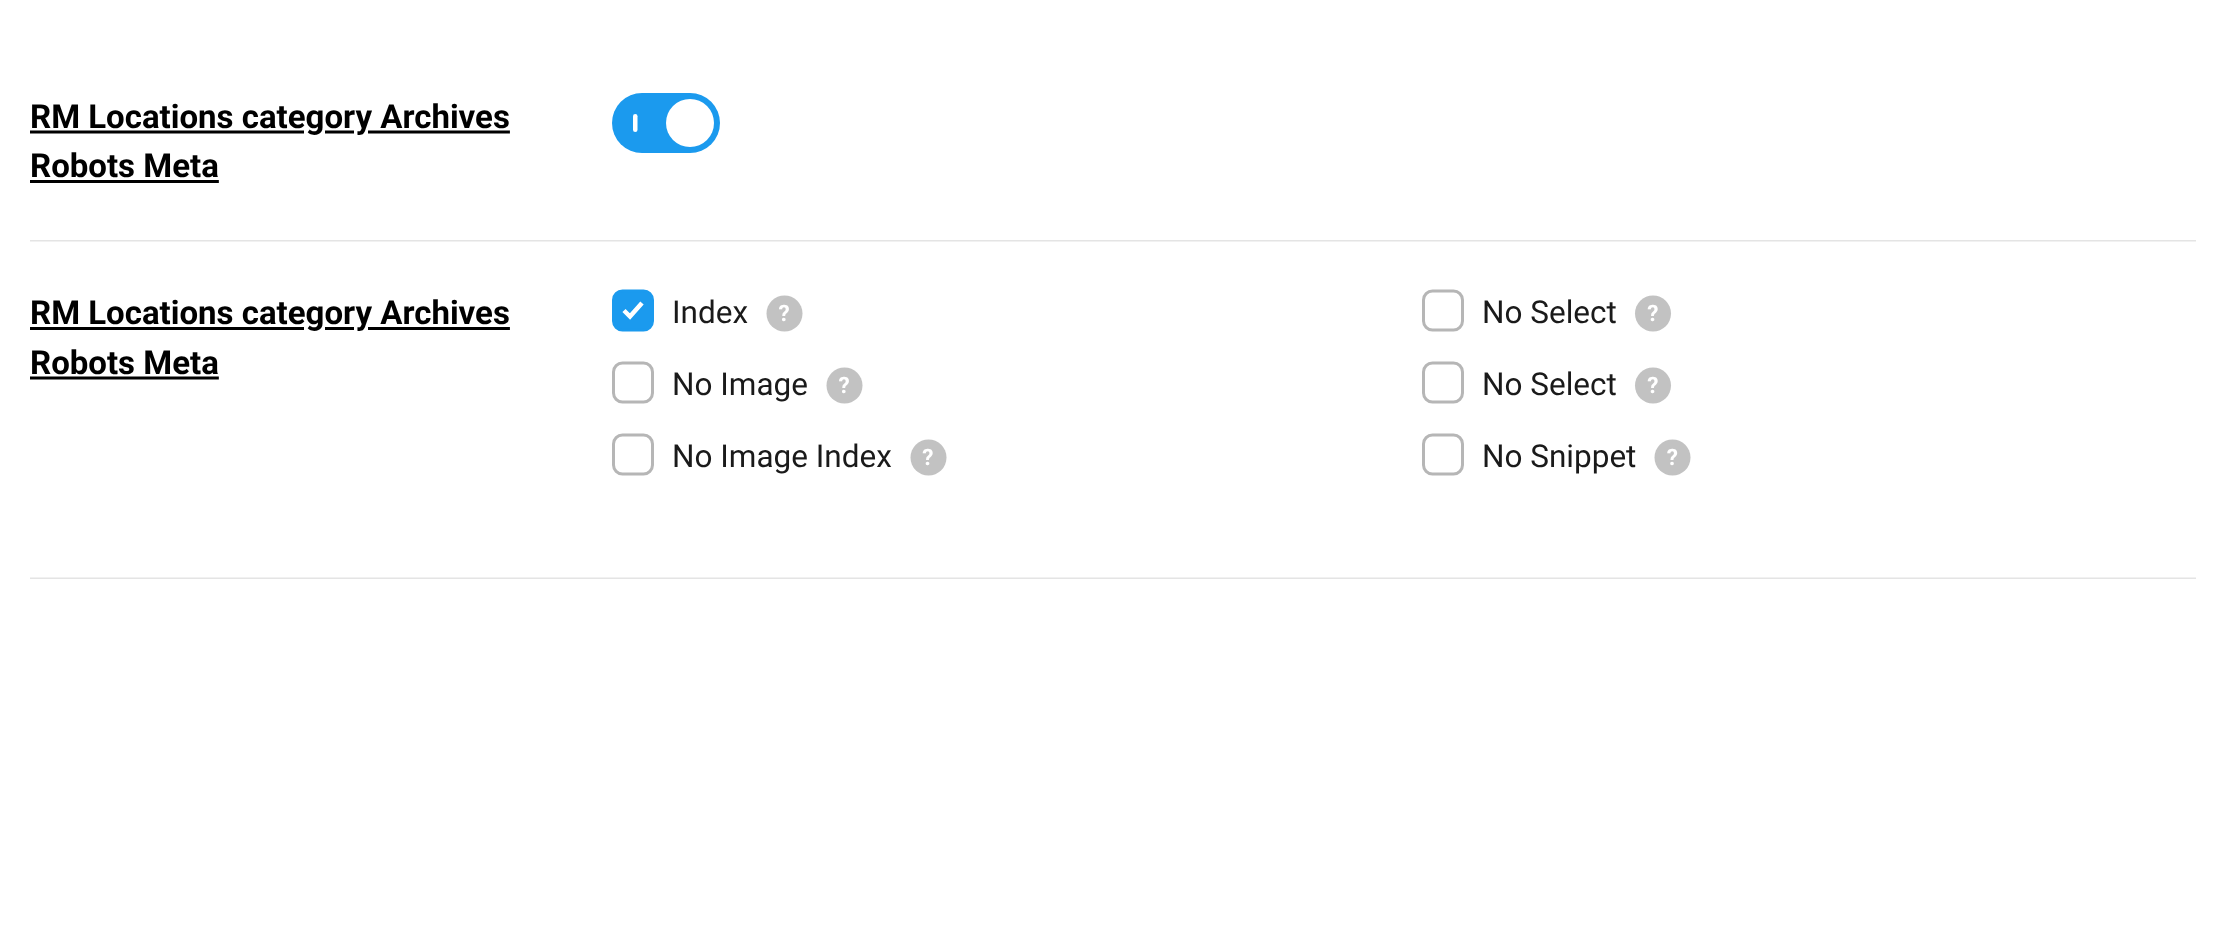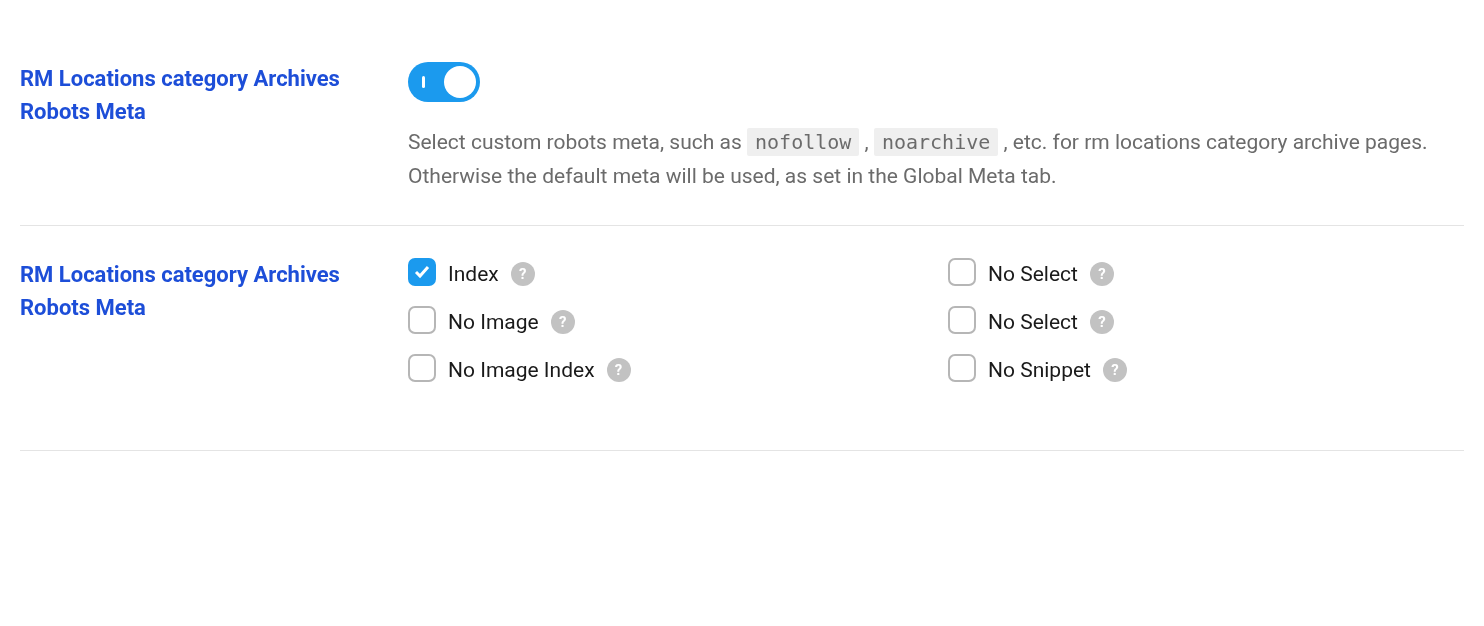--- a/index.html
+++ b/index.html
@@ -18,21 +18,22 @@
     .divider {
       border: none;
       border-top: 1px solid #e4e4e4;
       margin: 0;
     }
     .label-col {
       flex: 0 0 340px;
       font-weight: 700;
       font-size: 22px;
       line-height: 1.5;
-      color: #1d4ed8;
+      color: #000000;
+      text-decoration: underline;
     }
     .content-col {
       flex: 1;
       min-width: 0;
     }
     
     .toggle {
       position: relative;
       width: 72px;
       height: 40px;
@@ -141,27 +142,20 @@
   </style>
 </head>
 <body>
 
 <div class="section">
   <div class="label-col">RM Locations category Archives Robots Meta</div>
   <div class="content-col">
     <div class="toggle">
       <div class="toggle-knob"></div>
     </div>
-    <p class="desc">
-      <span>Select custom robots meta, such as </span>
-      <span class="code-tag">nofollow</span>
-      <span>, </span>
-      <span class="code-tag">noarchive</span>
-      <span>, etc. for rm locations category archive pages. Otherwise the default meta will be used, as set in the Global Meta tab.</span>
-    </p>
   </div>
 </div>
 
 <hr class="divider">
 
 <div class="section">
   <div class="label-col">RM Locations category Archives Robots Meta</div>
   <div class="content-col">
     <div class="cb-grid">
 

